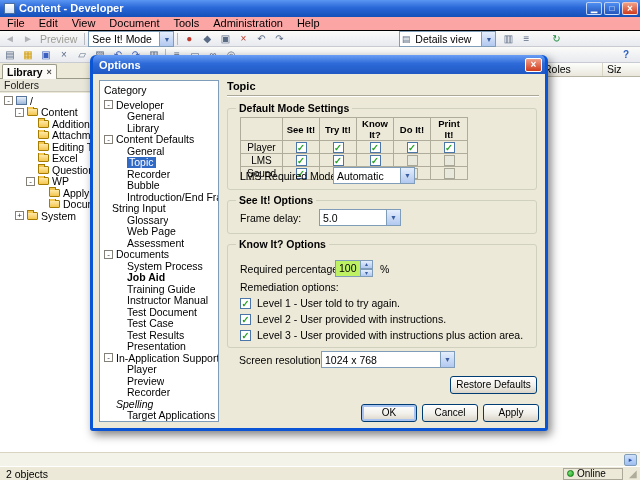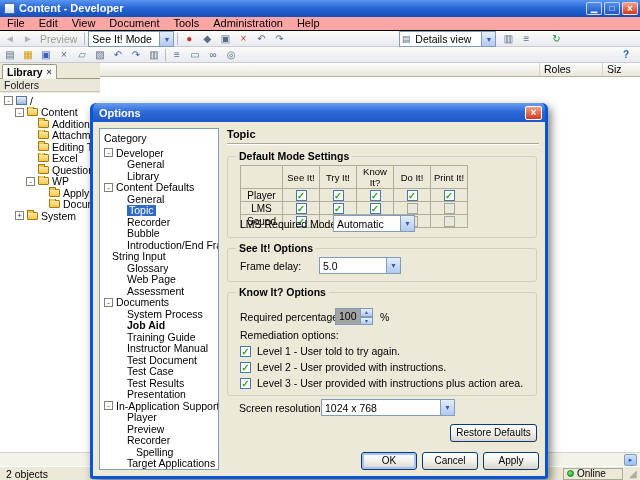--- a/index.html
+++ b/index.html
@@ -107,21 +107,20 @@
     width:60px; height:12px; border:1px solid #aca899; background:#ece9d8; margin-right:17px;
     display:flex; align-items:center; gap:3px; padding-left:3px; font-size:10px;
   }
   .dot { width:7px; height:7px; border-radius:50%; background:radial-gradient(circle at 30% 30%,#7be07b,#1ea51e); border:1px solid #157a15; flex:none; }
   .grip { position:absolute; right:1px; bottom:1px; width:10px; height:10px; color:#b0ac9c; font-size:10px; line-height:10px; }
   
   .dialog {
     position:absolute; left:90px; top:55px; width:458px; z-index:10;
     background:#0a55d6; border-radius:6px 6px 3px 3px; padding:0 3px 3px;
     box-shadow:3px 4px 10px rgba(0,0,0,.5);
-    margin-top:48px;
   }
   .dlg-title {
     height:19px; display:flex; align-items:center; color:#fff; font-weight:bold;
     background:linear-gradient(180deg,#6a9ef5,#2e6bd8 45%,#1f58c4); border-radius:5px 5px 0 0;
     padding:0 3px 0 6px;
   }
   .dlg-title .t { flex:1; font-size:11px; }
   .dlg-close {
     width:17px; height:14px; border:1px solid #fff; border-radius:2px;
     background:linear-gradient(180deg,#f0a088,#cf3b1e); color:#fff; font-weight:bold;
@@ -134,34 +133,34 @@
   .content { position:absolute; left:134px; top:6px; width:312px; height:342px; }
   .page-title { font-weight:bold; font-size:11px; position:absolute; left:0; top:0; }
   .divider { position:absolute; left:0; right:0; top:15px; border-top:1px solid #aca899; border-bottom:1px solid #fff; }
   .group { position:absolute; border:1px solid #d0d0bf; border-radius:3px; }
   .grouplabel { position:absolute; top:-7px; left:8px; background:#ece9d8; padding:0 3px; font-weight:bold; font-size:10.5px; white-space:nowrap; }
   .g1 { left:0; top:28px; width:310px; height:82px; }
   .g2 { left:0; top:120px; width:310px; height:34px; }
   .g3 { left:0; top:164px; width:310px; height:104px; }
   .modetable { position:absolute; left:12px; top:8px; border-collapse:collapse; background:transparent; }
   .modetable th, .modetable td { border:1px solid #b0ac9c; font-weight:normal; }
-  .modetable th { font-size:9.5px; height:12px; padding:0 2px; text-align:center; }
+  .modetable th { font-size:9.5px; height:12px; padding:0 2px; text-align:center;font-weight:bold; }
   .modetable td { height:13px; text-align:center; font-size:10px; }
   .modetable td.rowlabel { width:42px; }
   .modetable th.col, .modetable td.cell { width:37px; }
   .cb {
     display:inline-block; width:11px; height:11px; border:1px solid #4d76a8; background:#fff;
     line-height:10px; text-align:center; font-size:9.5px; color:#21a121; font-weight:bold; vertical-align:middle;
   }
   .cb.dis { background:#e9e8dc; border-color:#a9a795; color:#8a8a7a; }
   .flabel { position:absolute; font-size:10.5px; white-space:nowrap; }
   .dd { position:absolute; height:17px; border:1px solid #7f9db9; background:#fff; display:flex; align-items:center; font-size:10.5px; }
   .dd .cval { flex:1; padding-left:3px; overflow:hidden; white-space:nowrap; }
   .spin { position:absolute; display:flex; height:17px; }
-  .spinval { width:26px; border:1px solid #7f9db9; background:#a3a3a3; font-size:10.5px; line-height:15px; padding-left:3px; }
+  .spinval { width:26px; border:1px solid #7f9db9; background:#bef264; font-size:10.5px; line-height:15px; padding-left:3px; }
   .spinarrows { display:flex; flex-direction:column; width:12px; }
   .spinarrows span {
     height:8.5px; background:linear-gradient(180deg,#e4eefc,#b2c8f0); border:1px solid #7f9db9;
     border-left:none; color:#3a5fa0; font-size:6px; line-height:7px; text-align:center;
   }
   .cbcol { position:absolute; left:12px; top:50px; }
   .cbrow { display:flex; align-items:center; gap:6px; height:16px; }
   .cblabel { font-size:10.5px; white-space:nowrap; }
   .xpbtn {
     position:absolute; height:18px; border:1px solid #003c74; border-radius:3px;
@@ -443,21 +442,21 @@
             <span class="tlabel">Player</span>
           </div>
           <div class="trow" style="padding-left: 15px;">
             <span class="expander hide"></span>
             <span class="tlabel">Preview</span>
           </div>
           <div class="trow" style="padding-left: 15px;">
             <span class="expander hide"></span>
             <span class="tlabel">Recorder</span>
           </div>
-          <div class="trow" style="padding-left: 24px;">
+          <div class="trow" style="padding-left: 4px; font-style: italic;">
             <span class="expander hide"></span>
             <span class="tlabel">Spelling</span>
           </div>
           <div class="trow" style="padding-left: 15px;">
             <span class="expander hide"></span>
             <span class="tlabel">Target Applications</span>
           </div>
         </div>
     </div>
 

